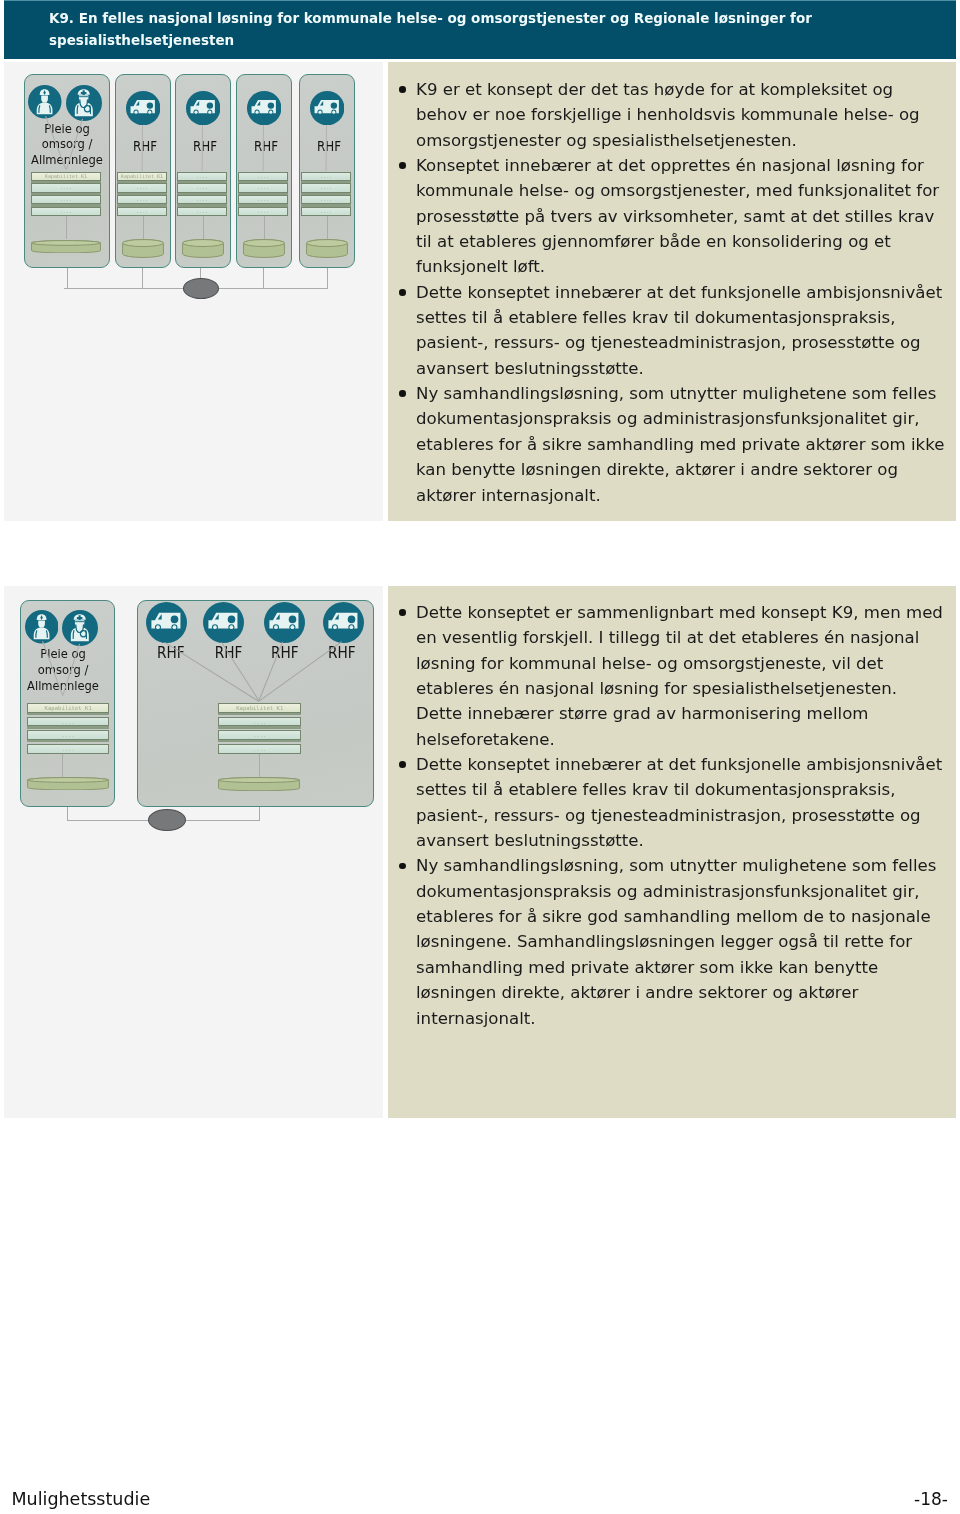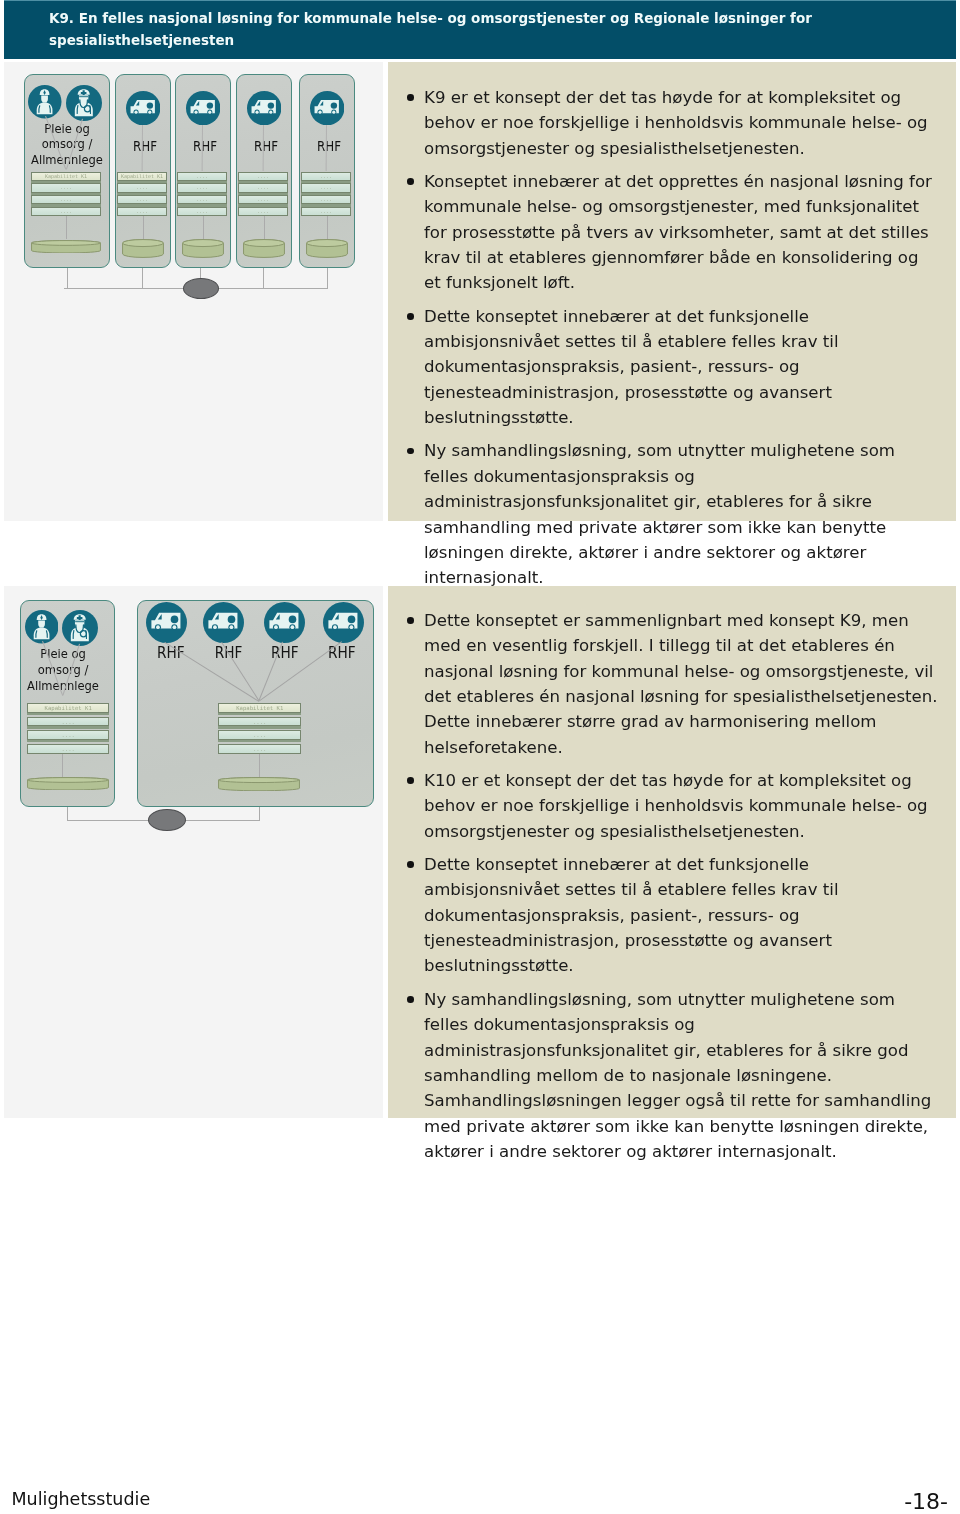--- a/index.html
+++ b/index.html
@@ -8,21 +8,21 @@
 
   .sec-header{position:absolute;left:4px;width:952px;background:#034E68;color:#F0FAFA;
     font-family:"DejaVu Sans",sans-serif;font-weight:bold;font-size:13.5px;line-height:22px;
     box-sizing:border-box;padding:6px 10px 4px 8px;}
 
   .graybox{position:absolute;background:#F4F4F4;}
   .beigebox{position:absolute;background:#DFDCC6;}
 
   ul.bl{position:absolute;list-style:none;margin:0;padding:0;}
   ul.bl li{position:relative;padding-left:18px;font-size:16.6px;line-height:25.35px;
-    color:#1a1a1a;margin:8px;font-family:"DejaVu Sans",sans-serif;}
+    color:#1a1a1a;margin:0;font-family:"DejaVu Sans",sans-serif;}
   ul.bl li:before{content:"";position:absolute;left:1px;top:9.3px;width:6.6px;height:6.6px;border-radius:50%;background:#111;}
 
   .col{position:absolute;box-sizing:border-box;border:1.6px solid #4B8A80;border-radius:9px;
     background:linear-gradient(168deg,#CBCFCB 0%,#C7CBC7 35%,#C4C9C4 70%,#C7CCC6 100%);}
   .collabel{position:absolute;text-align:center;font-family:"DejaVu Sans",sans-serif;
     font-stretch:condensed;color:#141414;}
   .capstack{position:absolute;}
   .capouter{position:relative;box-sizing:border-box;}
   .capouter:after{content:"";position:absolute;left:0;right:0;bottom:-2.5px;height:2.5px;background:#8A9C84;}
   .capouter.last:after{display:none;}
@@ -33,21 +33,21 @@
   .cap.first{background:linear-gradient(to bottom,#EDF0DE 0%,#E4E9D3 55%,#DDE4CC 100%);
     color:#9FAA8C;}
   .cyl{position:absolute;line-height:0;}
   .ellipse{position:absolute;background:#77787A;border:1px solid #4d4e50;border-radius:50%;box-sizing:border-box;}
   .hline{position:absolute;background:#ababab;height:1.4px;}
   .vline{position:absolute;background:#ababab;width:1.1px;}
   .thinline{position:absolute;transform-origin:0 0;height:1px;}
   .iconwrap{position:absolute;line-height:0;}
   .footer-t{position:absolute;font-family:"DejaVu Sans",sans-serif;font-weight:bold;font-size:16.7px;color:#111;}
   .footer-s{position:absolute;font-family:"DejaVu Sans",sans-serif;font-size:17.5px;color:#111;}
-  .pageno{position:absolute;font-family:"DejaVu Sans",sans-serif;font-size:22px;color:#111;}
+  .pageno{position:absolute;font-family:"DejaVu Sans",sans-serif;font-size:17px;color:#111;}
 </style>
 </head>
 <body>
 
 <div class="page">
 <div style="position:absolute;left:4px;top:0;width:952px;height:1px;background:#4E8FA4;"></div>
 <div class="sec-header" style="top:1px;height:58px;padding-left:45px;">K9. En felles nasjonal løsning for kommunale helse- og omsorgstjenester og Regionale løsninger for spesialisthelsetjenesten</div>
 <div class="graybox" style="top:62px;left:4px;width:379px;height:459px;"></div>
 <div class="beigebox" style="top:62px;left:388px;width:568px;height:459px;"></div>
 <ul class="bl" style="left:398px;top:77px;width:548px;">
@@ -232,21 +232,20 @@
     <div class="vline" style="left:67px;top:268px;height:21px;"></div>
     <div class="vline" style="left:142px;top:268px;height:21px;"></div>
     <div class="vline" style="left:200px;top:268px;height:21px;"></div>
     <div class="vline" style="left:263px;top:268px;height:21px;"></div>
     <div class="vline" style="left:327px;top:268px;height:21px;"></div>
     <div class="ellipse" style="left:183px;top:278px;width:36px;height:21px;"></div>
 <div class="graybox" style="top:586px;left:4px;width:379px;height:532px;"></div>
 <div class="beigebox" style="top:586px;left:388px;width:568px;height:532px;"></div>
 <ul class="bl" style="left:398px;top:600px;width:548px;">
       <li>Dette konseptet er sammenlignbart med konsept K9, men med en vesentlig forskjell. I tillegg til at det etableres én nasjonal løsning for kommunal helse- og omsorgstjeneste, vil det etableres én nasjonal løsning for spesialisthelsetjenesten. Dette innebærer større grad av harmonisering mellom helseforetakene.</li>
-      <li>K10 er et konsept der det tas høyde for at kompleksitet og behov er noe forskjellige i henholdsvis kommunale helse- og omsorgstjenester og spesialisthelsetjenesten.</li>
       <li>Dette konseptet innebærer at det funksjonelle ambisjonsnivået settes til å etablere felles krav til dokumentasjonspraksis, pasient-, ressurs- og tjenesteadministrasjon, prosesstøtte og avansert beslutningsstøtte.</li>
       <li>Ny samhandlingsløsning, som utnytter mulighetene som felles dokumentasjonspraksis og administrasjonsfunksjonalitet gir, etableres for å sikre god samhandling mellom de to nasjonale løsningene. Samhandlingsløsningen legger også til rette for samhandling med private aktører som ikke kan benytte løsningen direkte, aktører i andre sektorer og aktører internasjonalt.</li>
     </ul>
 <div class="col" style="left:20px;top:600px;width:95px;height:207px;"></div>
 <div class="col" style="left:137px;top:600px;width:237px;height:207px;"></div>
 <div class="iconwrap" style="left:24.5px;top:610px;width:33.5px;height:33.5px;"><svg width="33.5" height="33.5" viewBox="0 0 100 100">
         <circle cx="50" cy="50" r="50" fill="#136980"></circle>
         <path d="M35 29.5c0-10.6 4.5-17 14.5-17s14.5 6.4 14.5 17z" fill="#E5F4F2"></path>
         <path d="M49.5 14.8l3.6 8.6-3.6 6.1-3.6-6.1z" fill="#136980"></path>
         <path d="M39.5 31.5h20v10a10 10 0 0 1-20 0z" fill="#E5F4F2"></path>

